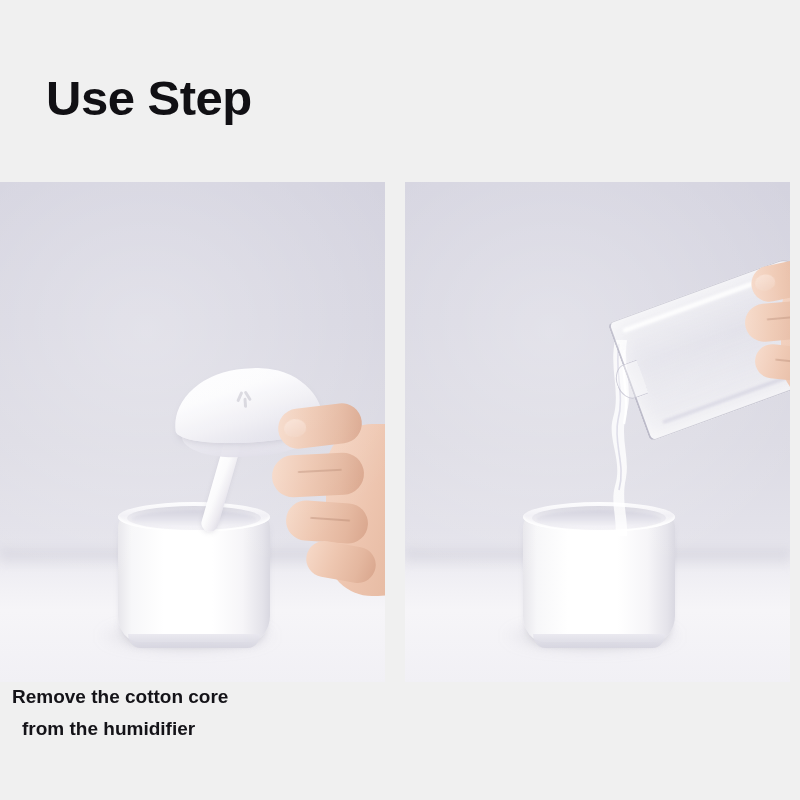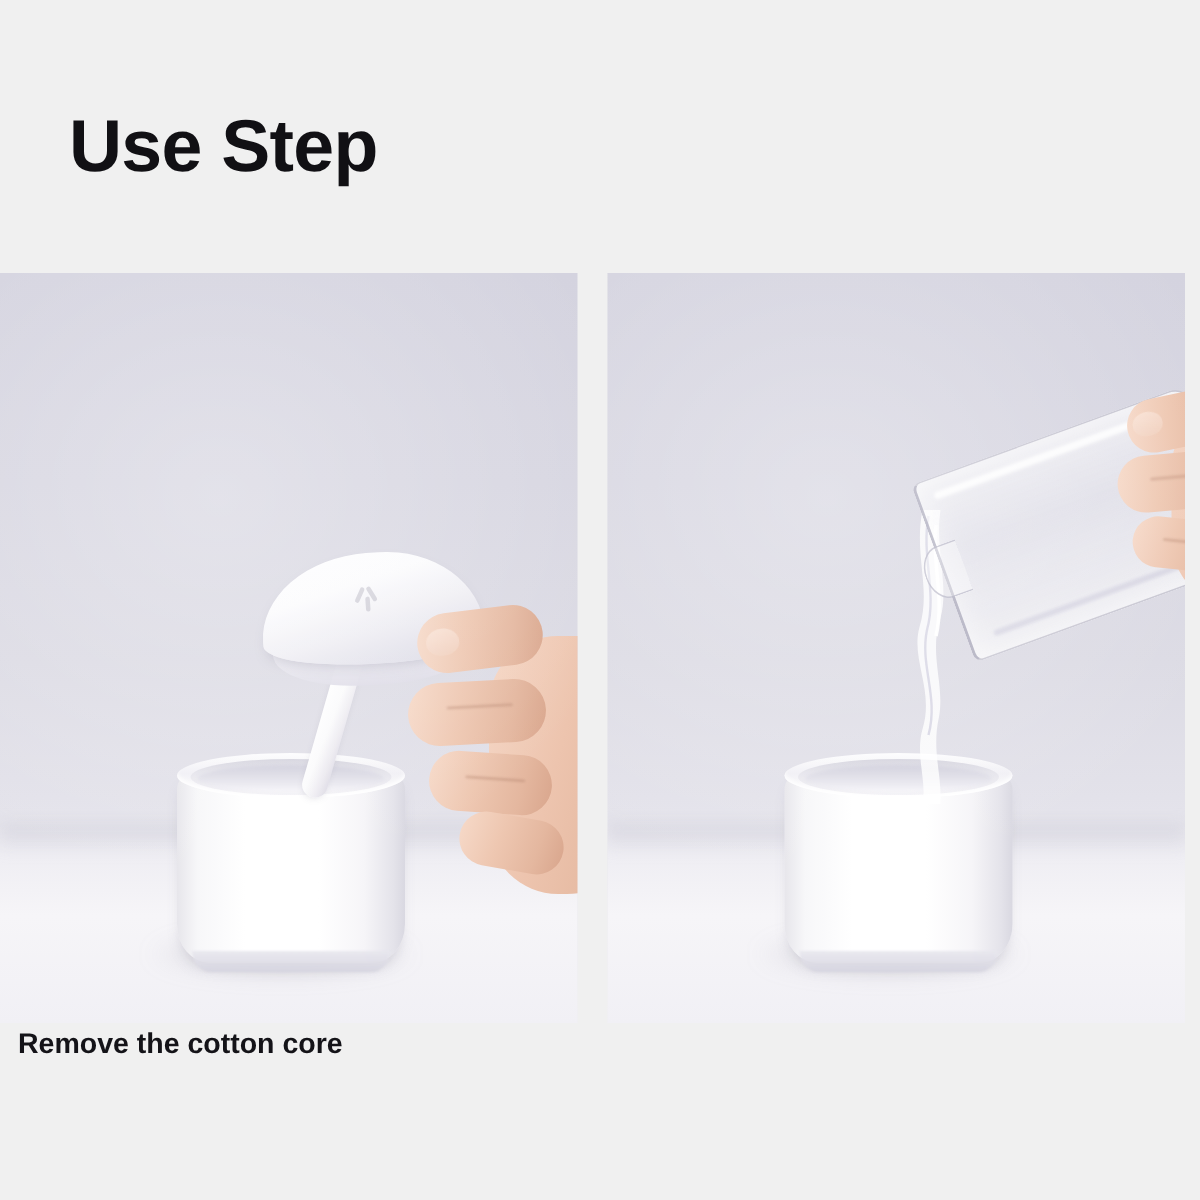--- a/index.html
+++ b/index.html
@@ -454,14 +454,15 @@
           <div class="crease" style="left:20px; top:14px; width:34px;"></div>
         </div>
       </div>
 
       <div class="vignette"></div>
     </div>
 
   </div>
 
   <div class="caption caption-left-1">Remove the cotton core</div>
+  <div class="caption caption-left-2">from the humidifier</div>
 
 </div>
 
 </body></html>

